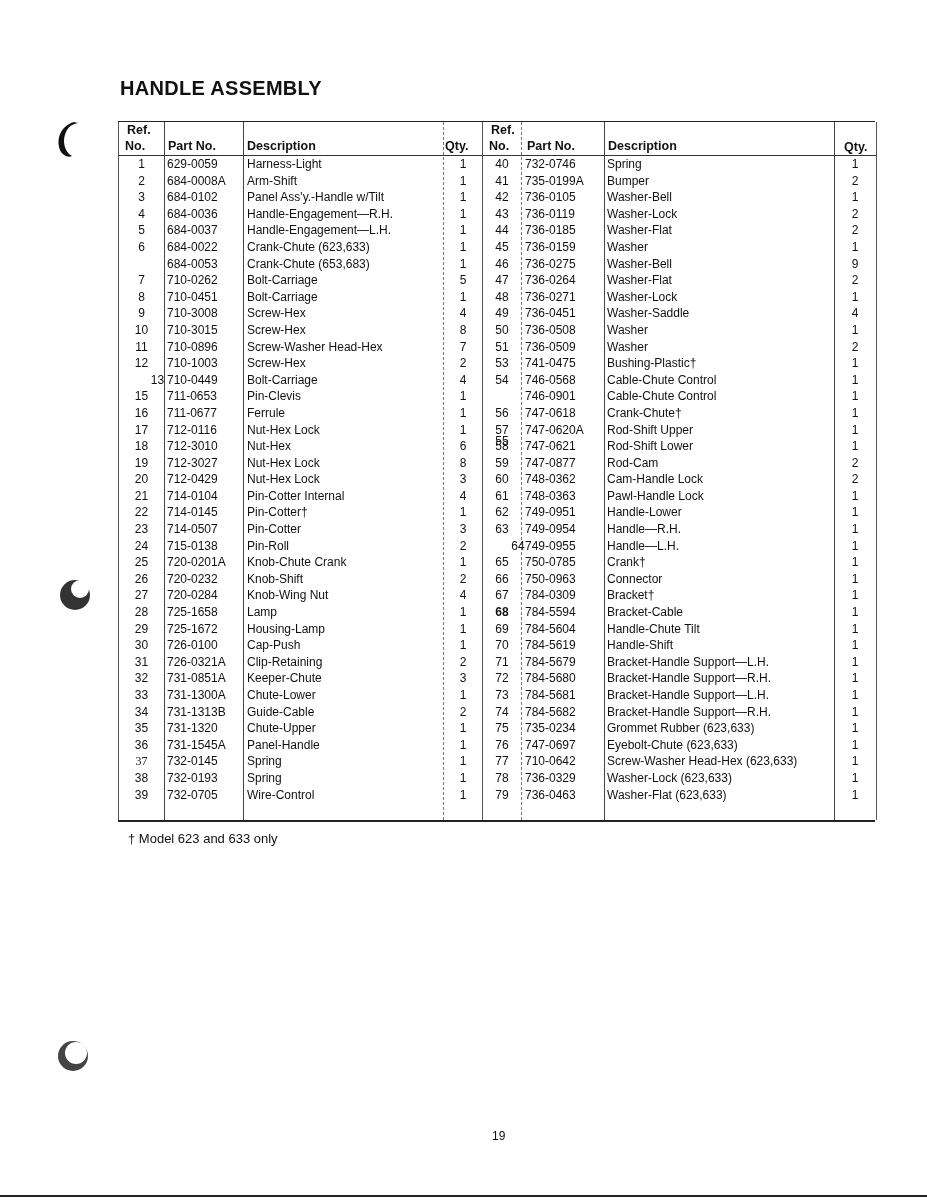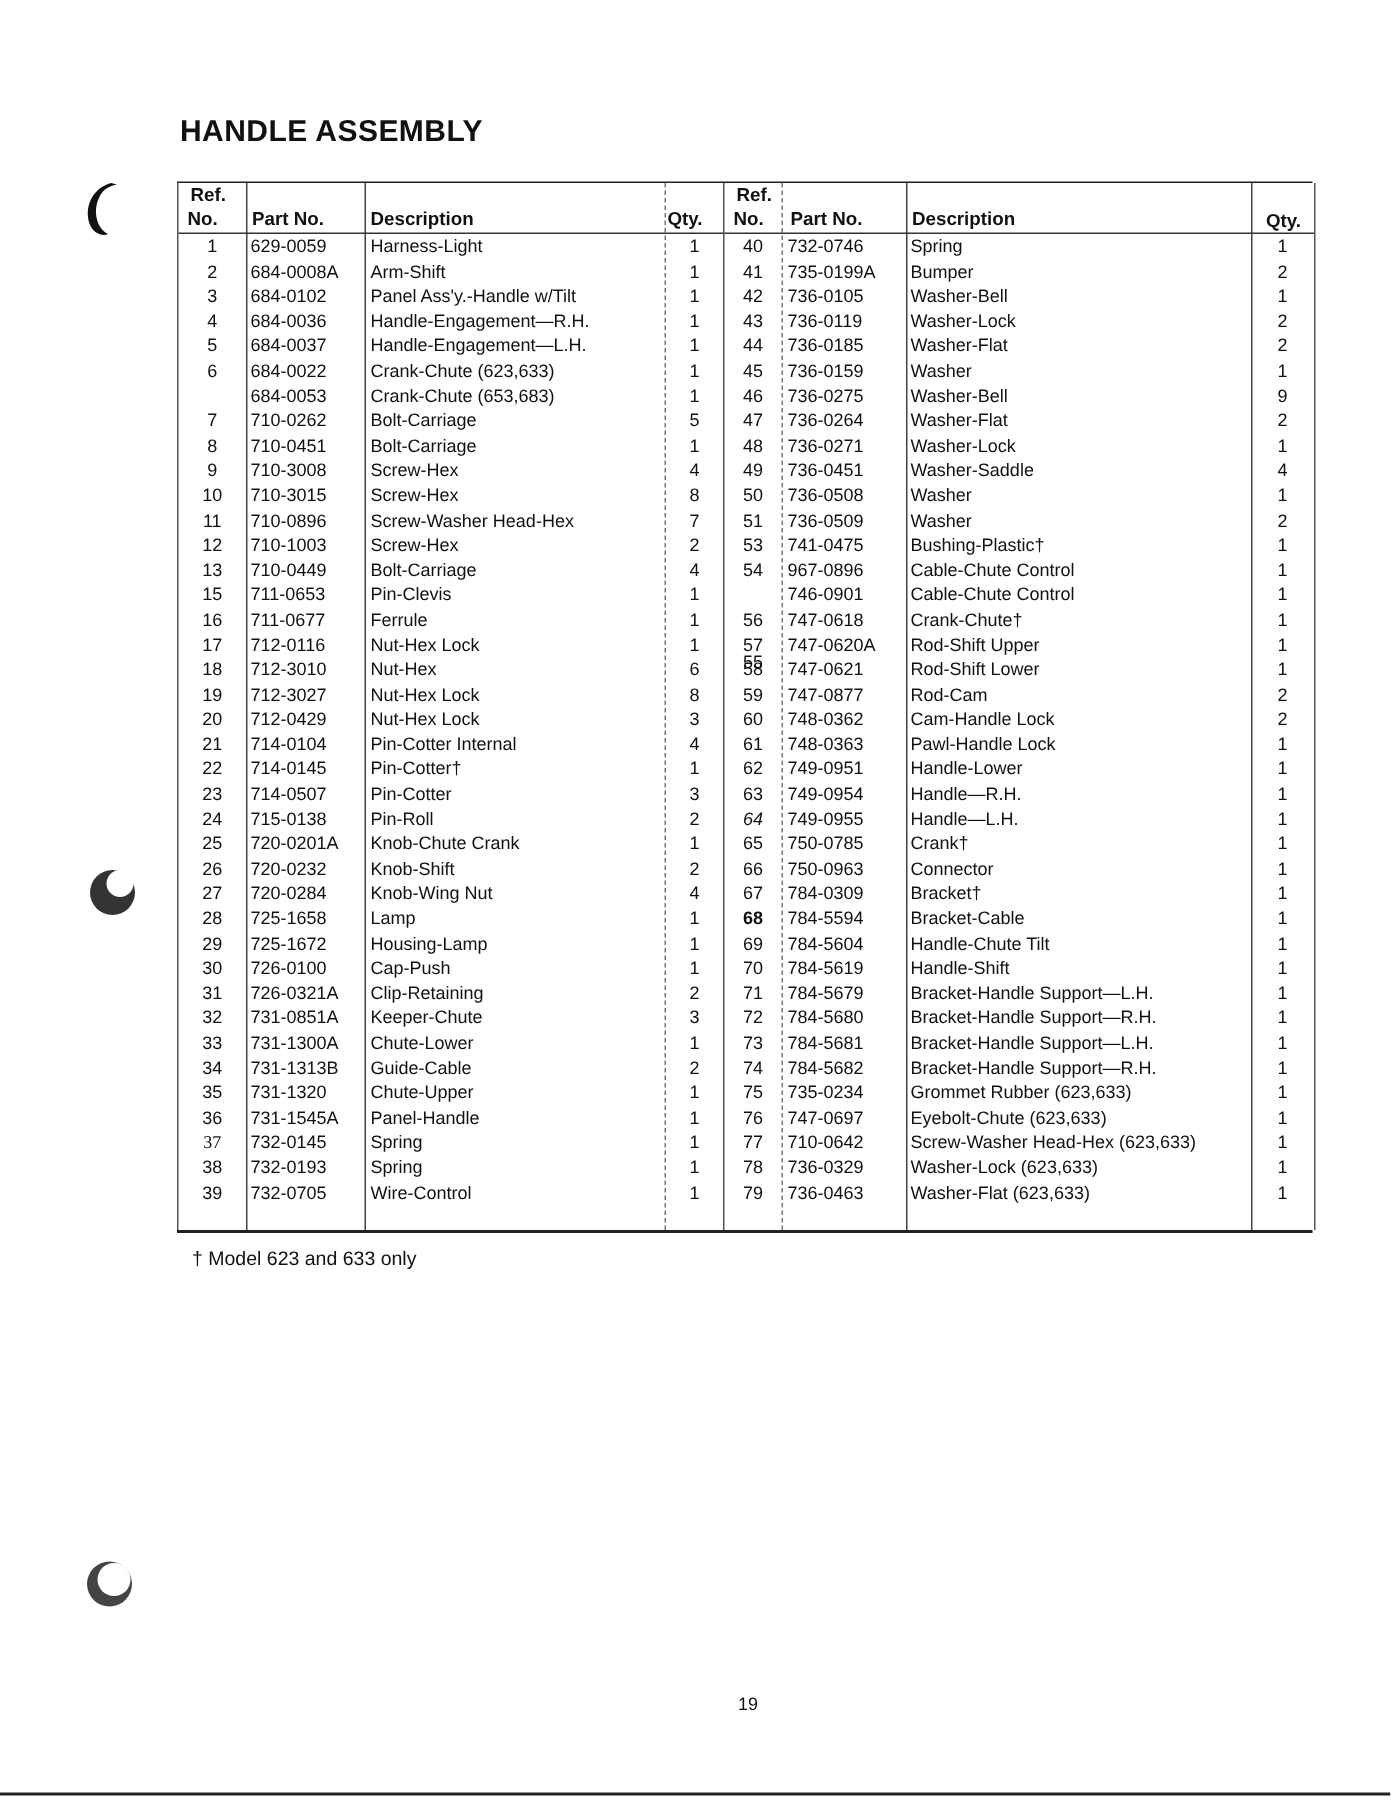--- a/index.html
+++ b/index.html
@@ -126,21 +126,21 @@
           <span style="left: 128px;">Screw-Washer Head-Hex</span>
           <span class="c-qty" style="left: 324px; width: 40px;">7</span>
         </div>
         <div class="row">
           <span class="c-ref" style="left: 0px; width: 45px;">12</span>
           <span style="left: 48px;">710-1003</span>
           <span style="left: 128px;">Screw-Hex</span>
           <span class="c-qty" style="left: 324px; width: 40px;">2</span>
         </div>
         <div class="row">
-          <span class="c-ref" style="left: 0px; width: 45px;">13</span>
+          <span class="c-ref" style="left: 16px; width: 45px;">13</span>
           <span style="left: 48px;">710-0449</span>
           <span style="left: 128px;">Bolt-Carriage</span>
           <span class="c-qty" style="left: 324px; width: 40px;">4</span>
         </div>
         <div class="row">
           <span class="c-ref" style="left: 0px; width: 45px;">15</span>
           <span style="left: 48px;">711-0653</span>
           <span style="left: 128px;">Pin-Clevis</span>
           <span class="c-qty" style="left: 324px; width: 40px;">1</span>
         </div>
@@ -376,21 +376,21 @@
           <span class="c-qty" style="left: 351px; width: 42px;">2</span>
         </div>
         <div class="row">
           <span class="c-ref" style="left: 0px; width: 38px;">53</span>
           <span style="left: 42px;">741-0475</span>
           <span style="left: 124px;">Bushing-Plastic†</span>
           <span class="c-qty" style="left: 351px; width: 42px;">1</span>
         </div>
         <div class="row">
           <span class="c-ref" style="left: 0px; width: 38px;">54</span>
-          <span style="left: 42px;">967-0896</span>
+          <span style="left: 42px;">746-0568</span>
           <span style="left: 124px;">Cable-Chute Control</span>
           <span class="c-qty" style="left: 351px; width: 42px;">1</span>
         </div>
         <div class="row">
           <span class="c-ref" style="left: 0px; width: 38px; margin-top: 45px;">55</span>
           <span style="left: 42px;">746-0901</span>
           <span style="left: 124px;">Cable-Chute Control</span>
           <span class="c-qty" style="left: 351px; width: 42px;">1</span>
         </div>
         <div class="row">
@@ -435,21 +435,21 @@
           <span style="left: 124px;">Handle-Lower</span>
           <span class="c-qty" style="left: 351px; width: 42px;">1</span>
         </div>
         <div class="row">
           <span class="c-ref" style="left: 0px; width: 38px;">63</span>
           <span style="left: 42px;">749-0954</span>
           <span style="left: 124px;">Handle—R.H.</span>
           <span class="c-qty" style="left: 351px; width: 42px;">1</span>
         </div>
         <div class="row">
-          <span class="c-ref" style="left: 0px; width: 38px; font-style: italic;">64</span>
+          <span class="c-ref" style="left: 16px; width: 38px;">64</span>
           <span style="left: 42px;">749-0955</span>
           <span style="left: 124px;">Handle—L.H.</span>
           <span class="c-qty" style="left: 351px; width: 42px;">1</span>
         </div>
         <div class="row">
           <span class="c-ref" style="left: 0px; width: 38px;">65</span>
           <span style="left: 42px;">750-0785</span>
           <span style="left: 124px;">Crank†</span>
           <span class="c-qty" style="left: 351px; width: 42px;">1</span>
         </div>

